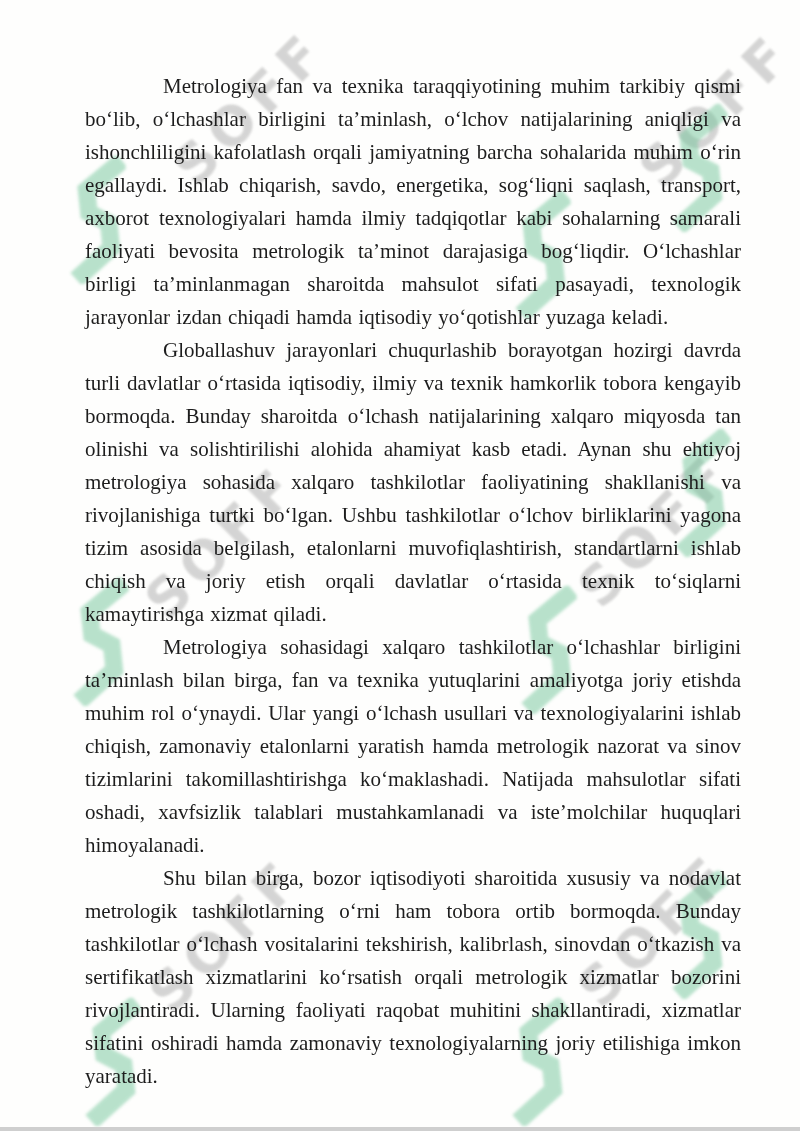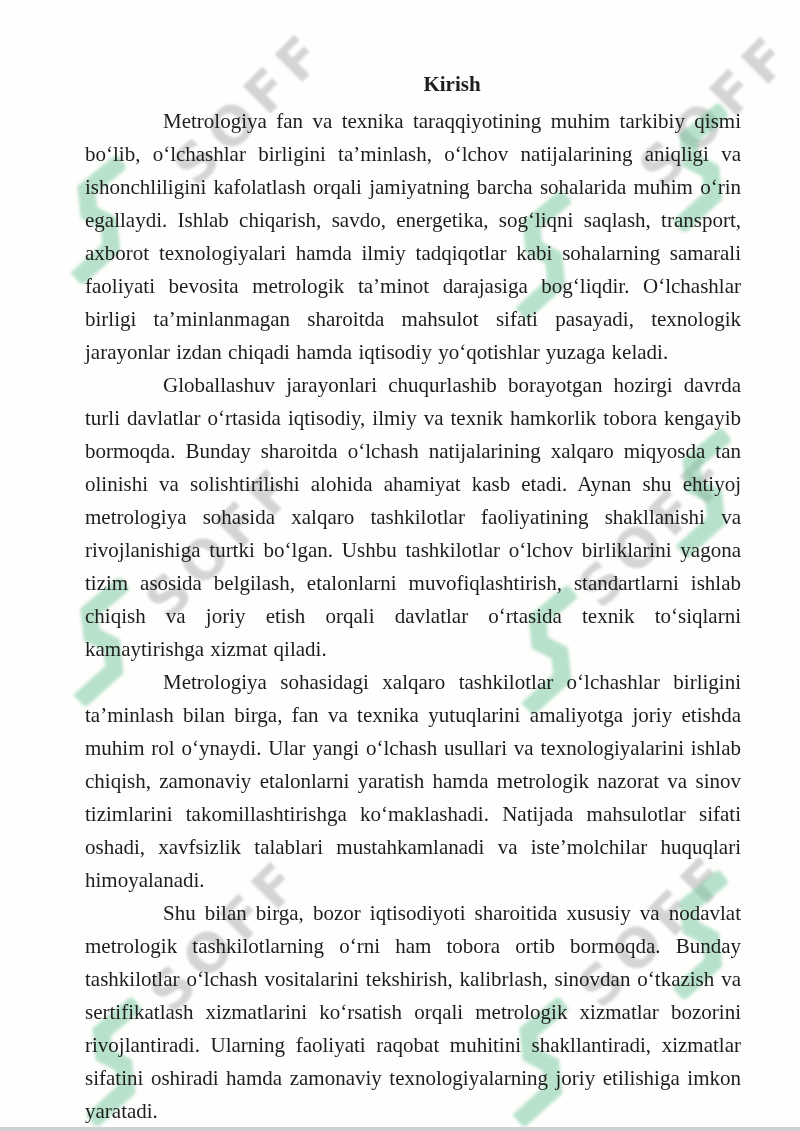--- a/index.html
+++ b/index.html
@@ -116,20 +116,19 @@
   </svg>
 </div>
       <div class="wm-logo" style="left: 700px; top: 935px; color: rgb(116, 198, 155);">
   <svg class="s-logo" viewBox="0 0 60 120" xmlns="http://www.w3.org/2000/svg">
     <path d="M52 10 L22 30 L22 52 L40 64 L40 88 L10 110" stroke-width="17" stroke-linecap="square"></path>
   </svg>
 </div>
     </div>
 
   <div class="content">
-    <h1 class="title">Kirish</h1>
     <p class="para">Metrologiya fan va texnika taraqqiyotining muhim tarkibiy qismi bo‘lib, o‘lchashlar birligini ta’minlash, o‘lchov natijalarining aniqligi va ishonchliligini kafolatlash orqali jamiyatning barcha sohalarida muhim o‘rin egallaydi. Ishlab chiqarish, savdo, energetika, sog‘liqni saqlash, transport, axborot texnologiyalari hamda ilmiy tadqiqotlar kabi sohalarning samarali faoliyati bevosita metrologik ta’minot darajasiga bog‘liqdir. O‘lchashlar birligi ta’minlanmagan sharoitda mahsulot sifati pasayadi, texnologik jarayonlar izdan chiqadi hamda iqtisodiy yo‘qotishlar yuzaga keladi.</p>
     <p class="para">Globallashuv jarayonlari chuqurlashib borayotgan hozirgi davrda turli davlatlar o‘rtasida iqtisodiy, ilmiy va texnik hamkorlik tobora kengayib bormoqda. Bunday sharoitda o‘lchash natijalarining xalqaro miqyosda tan olinishi va solishtirilishi alohida ahamiyat kasb etadi. Aynan shu ehtiyoj metrologiya sohasida xalqaro tashkilotlar faoliyatining shakllanishi va rivojlanishiga turtki bo‘lgan. Ushbu tashkilotlar o‘lchov birliklarini yagona tizim asosida belgilash, etalonlarni muvofiqlashtirish, standartlarni ishlab chiqish va joriy etish orqali davlatlar o‘rtasida texnik to‘siqlarni kamaytirishga xizmat qiladi.</p>
     <p class="para">Metrologiya sohasidagi xalqaro tashkilotlar o‘lchashlar birligini ta’minlash bilan birga, fan va texnika yutuqlarini amaliyotga joriy etishda muhim rol o‘ynaydi. Ular yangi o‘lchash usullari va texnologiyalarini ishlab chiqish, zamonaviy etalonlarni yaratish hamda metrologik nazorat va sinov tizimlarini takomillashtirishga ko‘maklashadi. Natijada mahsulotlar sifati oshadi, xavfsizlik talablari mustahkamlanadi va iste’molchilar huquqlari himoyalanadi.</p>
     <p class="para">Shu bilan birga, bozor iqtisodiyoti sharoitida xususiy va nodavlat metrologik tashkilotlarning o‘rni ham tobora ortib bormoqda. Bunday tashkilotlar o‘lchash vositalarini tekshirish, kalibrlash, sinovdan o‘tkazish va sertifikatlash xizmatlarini ko‘rsatish orqali metrologik xizmatlar bozorini rivojlantiradi. Ularning faoliyati raqobat muhitini shakllantiradi, xizmatlar sifatini oshiradi hamda zamonaviy texnologiyalarning joriy etilishiga imkon yaratadi.</p>
   </div>
 
 </div>
 
 </body></html>

